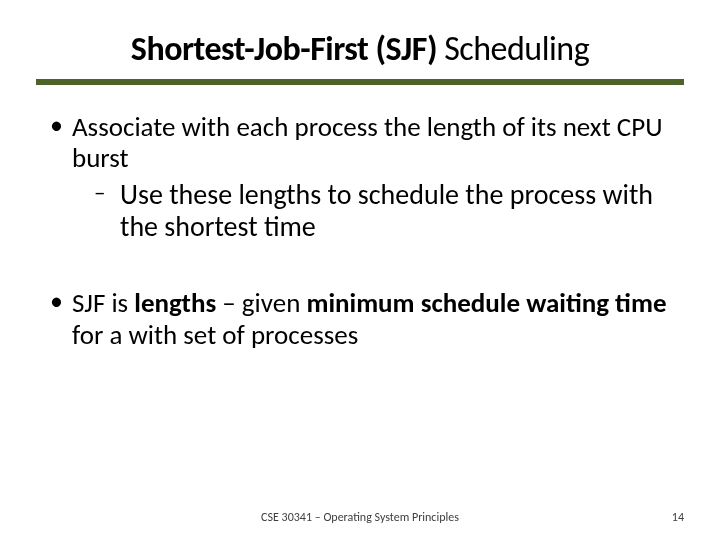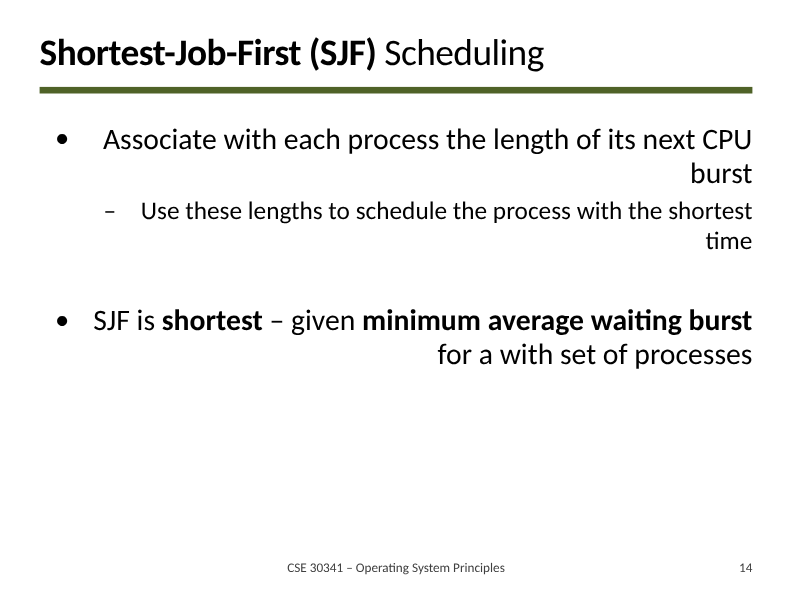--- a/index.html
+++ b/index.html
@@ -14,59 +14,59 @@
   }
   .slide {
     width: 100%;
     height: 100%;
     padding: 28px 36px 0 36px;
     position: relative;
   }
   .title {
     font-size: 34px;
     font-weight: 400;
+    text-align: center;
     padding-bottom: 10px;
     letter-spacing: -0.5px;
   }
   .title .bold { font-weight: 700; }
   .rule {
     height: 6px;
     background: #4f6228;
     width: 100%;
     margin-bottom: 26px;
   }
   ul.level1 {
     list-style: none;
     padding-left: 10px;
   }
   ul.level1 > li {
     position: relative;
     padding-left: 26px;
     font-size: 27px;
     line-height: 1.15;
     margin-bottom: 8px;
-    text-align: right;
   }
   ul.level1 > li::before {
     content: "•";
     position: absolute;
     left: 4px;
     top: 0;
     font-size: 26px;
     line-height: 1.15;
   }
   ul.level2 {
     list-style: none;
     padding-left: 22px;
     margin-top: 6px;
   }
   ul.level2 > li {
     position: relative;
     padding-left: 26px;
-    font-size: 23px;
+    font-size: 28px;
     line-height: 1.15;
     margin-bottom: 6px;
   }
   ul.level2 > li::before {
     content: "–";
     position: absolute;
     left: 0;
     top: 0;
     font-size: 23px;
   }
@@ -114,21 +114,21 @@
           <span> Use these lengths to schedule the process with the shortest time</span>
         </li>
       </ul>
     </li>
   </ul>
 
   <div class="gap"></div>
 
   <ul class="level1">
     <li>
-      <span>SJF is </span><span class="bold">shortest</span><span> – given </span><span class="bold">minimum average waiting burst</span><span> for a with set of processes</span>
+      <span>SJF is </span><span class="bold">lengths</span><span> – given </span><span class="bold">minimum schedule waiting time</span><span> for a with set of processes</span>
     </li>
   </ul>
 
   <div class="footer">
     <div class="spacer"></div>
     <div class="course">CSE 30341 – Operating System Principles</div>
     <div class="pagenum">14</div>
   </div>
 
 </div>

